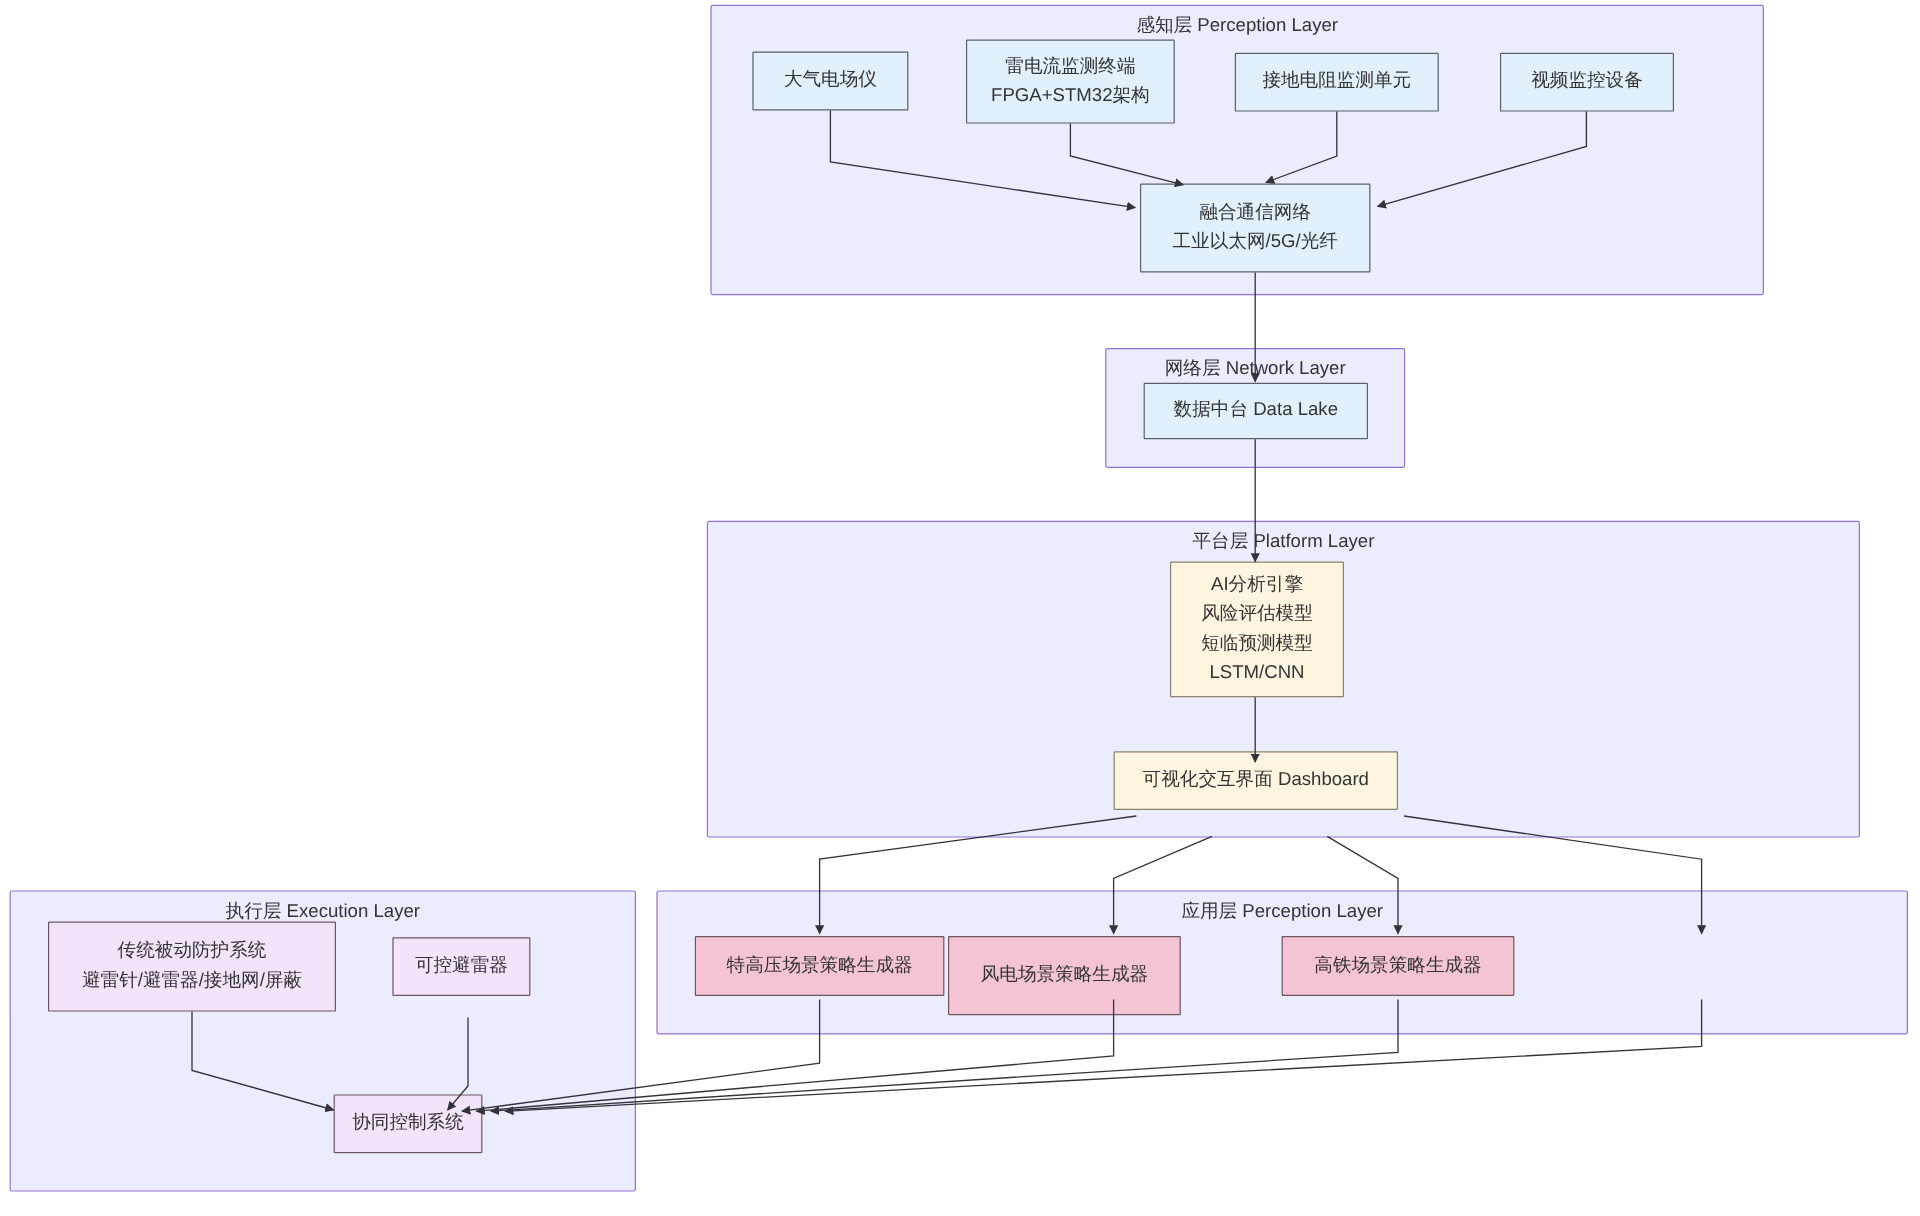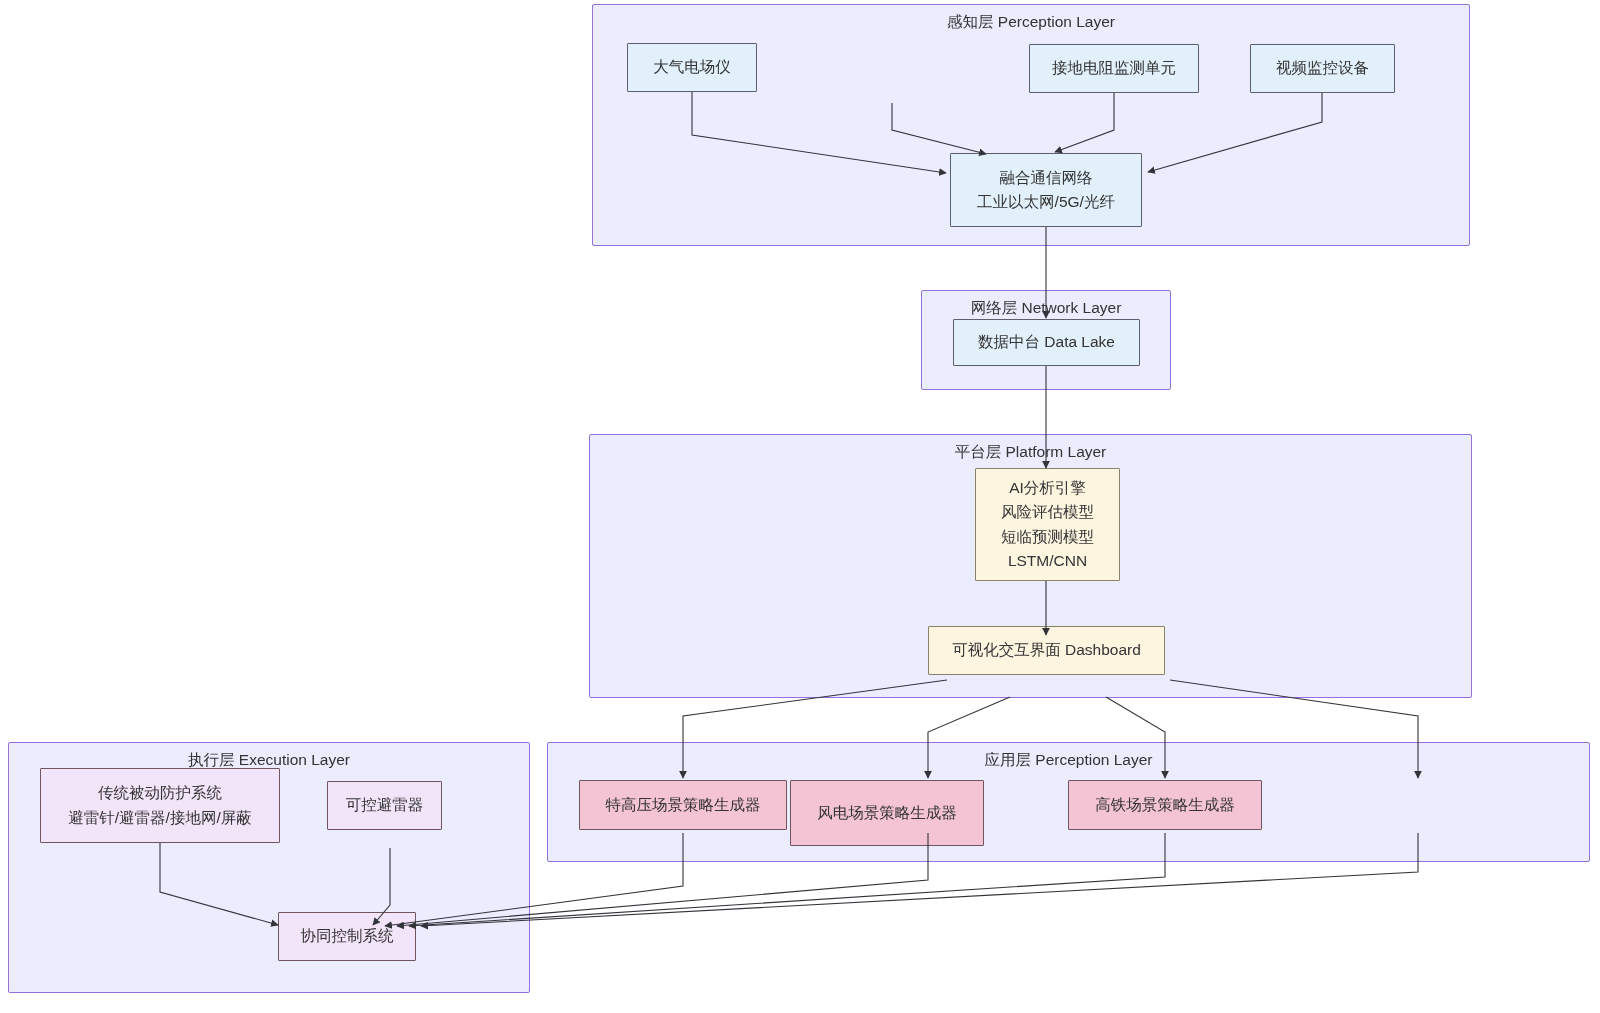--- a/index.html
+++ b/index.html
@@ -70,21 +70,21 @@
 <div id="canvas">
 
   <div class="cluster" style="left:592px; top:4px; width:878px; height:242px;text-decoration:underline;">
     <div class="cluster-label">感知层 Perception Layer</div>
   </div>
 
   <div class="cluster" style="left:921px; top:290px; width:250px; height:100px;">
     <div class="cluster-label">网络层 Network Layer</div>
   </div>
 
-  <div class="cluster" style="left:589px; top:434px; width:883px; height:264px;">
+  <div class="cluster" style="left:589px; top:434px; width:961px; height:264px;">
     <div class="cluster-label">平台层 Platform Layer</div>
   </div>
 
   <div class="cluster" style="left:8px; top:742px; width:522px; height:251px;">
     <div class="cluster-label">执行层 Execution Layer</div>
   </div>
 
   <div class="cluster" style="left:547px; top:742px; width:1043px; height:120px;">
     <div class="cluster-label">应用层 Perception Layer</div>
   </div>
@@ -120,20 +120,24 @@
       <path d="M 928,833 L 928,880 L 397,926" marker-end="url(#arrow)"></path>
       <path d="M 1165,833 L 1165,877 L 409,926" marker-end="url(#arrow)"></path>
       <path d="M 1418,833 L 1418,872 L 421,926" marker-end="url(#arrow)"></path>
     </g>
   </svg>
 
   <div class="node n-blue" style="left:627px; top:43px; width:130px; height:49px;">
     <span class="line">大气电场仪</span>
   </div>
 
+  <div class="node n-blue" style="left:805px; top:33px; width:174px; height:70px;">
+    <span class="line">雷电流监测终端</span>
+    <span class="line">FPGA+STM32架构</span>
+  </div>
 
   <div class="node n-blue" style="left:1029px; top:44px; width:170px; height:49px;">
     <span class="line">接地电阻监测单元</span>
   </div>
 
   <div class="node n-blue" style="left:1250px; top:44px; width:145px; height:49px;">
     <span class="line">视频监控设备</span>
   </div>
 
   <div class="node n-blue" style="left:950px; top:153px; width:192px; height:74px;">
@@ -171,17 +175,17 @@
 
   <div class="node n-lilac" style="left:40px; top:768px; width:240px; height:75px;">
     <span class="line">传统被动防护系统</span>
     <span class="line">避雷针/避雷器/接地网/屏蔽</span>
   </div>
 
   <div class="node n-lilac" style="left:327px; top:781px; width:115px; height:49px;justify-content:center;">
     <span class="line">可控避雷器</span>
   </div>
 
-  <div class="node n-lilac" style="left:278px; top:912px; width:138px; height:49px;">
+  <div class="node n-lilac" style="left:278px; top:912px; width:124px; height:49px;">
     <span class="line">协同控制系统</span>
   </div>
 
 </div>
 
 </body></html>

